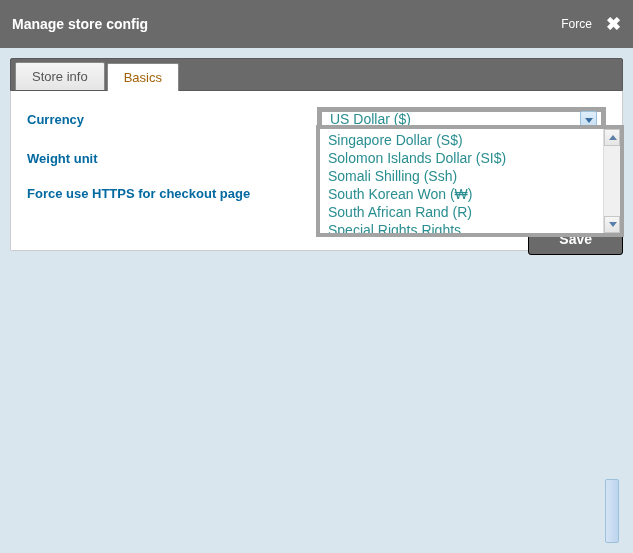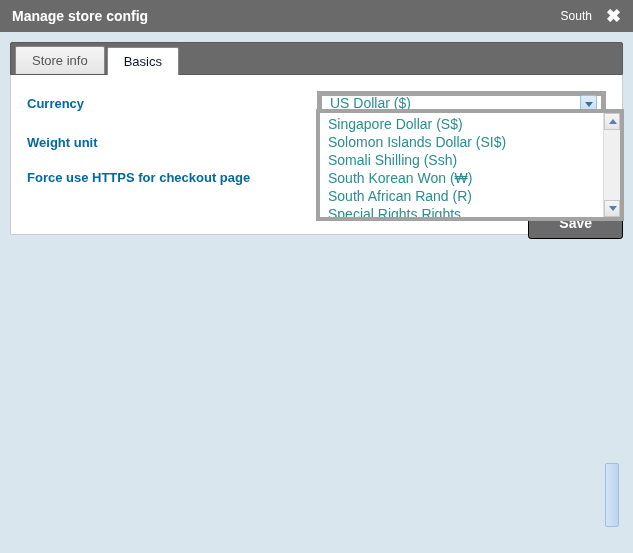--- a/index.html
+++ b/index.html
@@ -8,21 +8,21 @@
     font-size: 13px;
     background: #d9e6ed;
     width: 633px;
     height: 553px;
     overflow: hidden;
     position: relative;
   }
   .titlebar {
     background: #6a6a6a;
     color: #fff;
-    padding: 8px 12px;
+    padding: 24px 12px;
     font-weight: bold;
     font-size: 14px;
     display: flex;
     align-items: center;
     height: 32px;
   }
   .titlebar .title { flex: 1; }
   .titlebar .help { font-weight: normal; font-size: 12px; margin-right: 14px; cursor: pointer; }
   .titlebar .close { font-weight: bold; font-size: 18px; cursor: pointer; line-height: 14px; }
   .content {
@@ -42,21 +42,21 @@
     color: #555;
     border: 1px solid #888;
     border-bottom: none;
     margin-right: 2px;
     background: linear-gradient(#f5f5f5,#e5e5e5);
     border-radius: 2px 2px 0 0;
     cursor: pointer;
   }
   .tab.active {
     background: #fff;
-    color: #0f172a;
+    color: #a16207;
     position: relative;
     top: 1px;
   }
   .panel {
     background: #fff;
     border: 1px solid #ccc;
     border-top: none;
     padding: 16px;
     min-height: 160px;
     border-radius: 0 0 2px 2px;
@@ -165,21 +165,21 @@
     font-weight: bold;
     font-size: 14px;
     cursor: pointer;
   }
 </style>
 </head>
 <body>
 
 <div class="titlebar">
   <span class="title">Manage store config</span>
-  <span class="help">South</span>
+  <span class="help">Force</span>
   <span class="close">✖</span>
 </div>
 
 <div class="content">
 
   <div class="tabbar">
     <div class="tab">Store info</div>
     <div class="tab active">Basics</div>
   </div>
 

